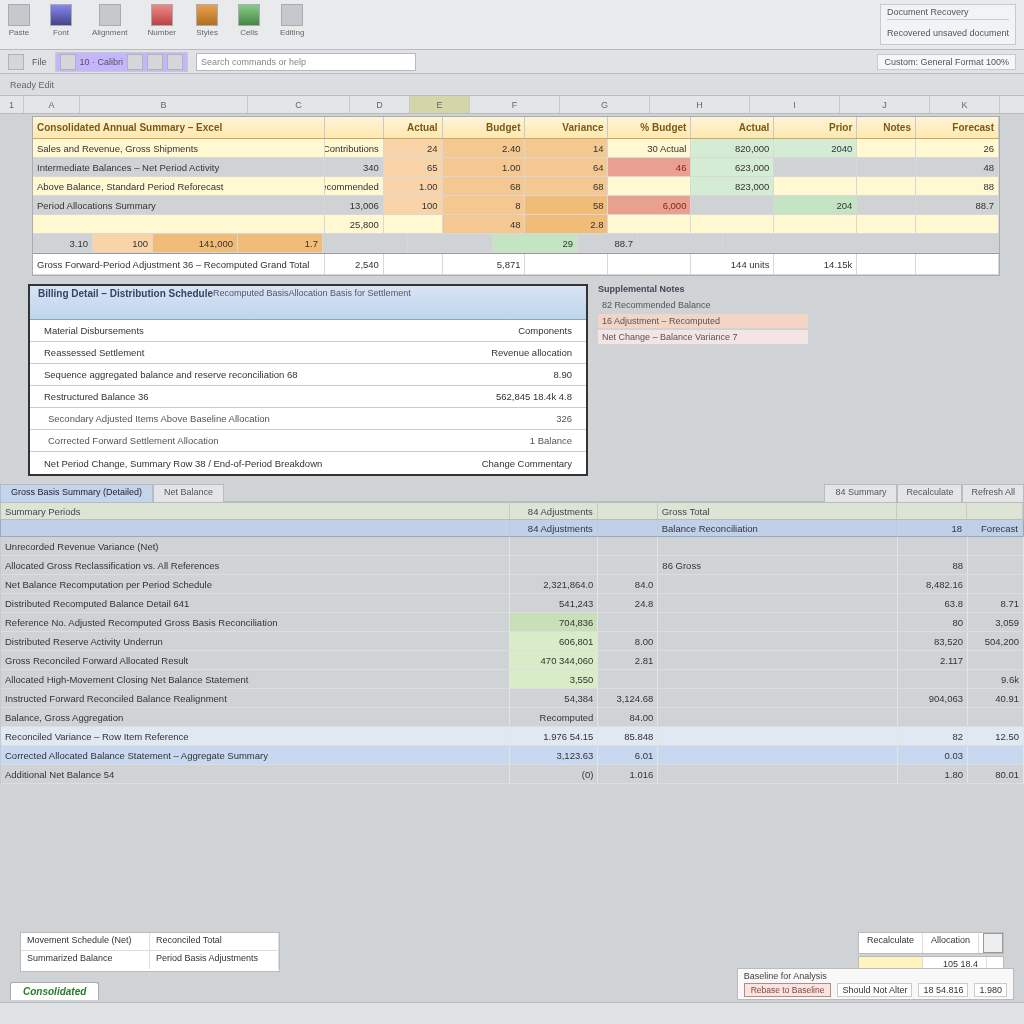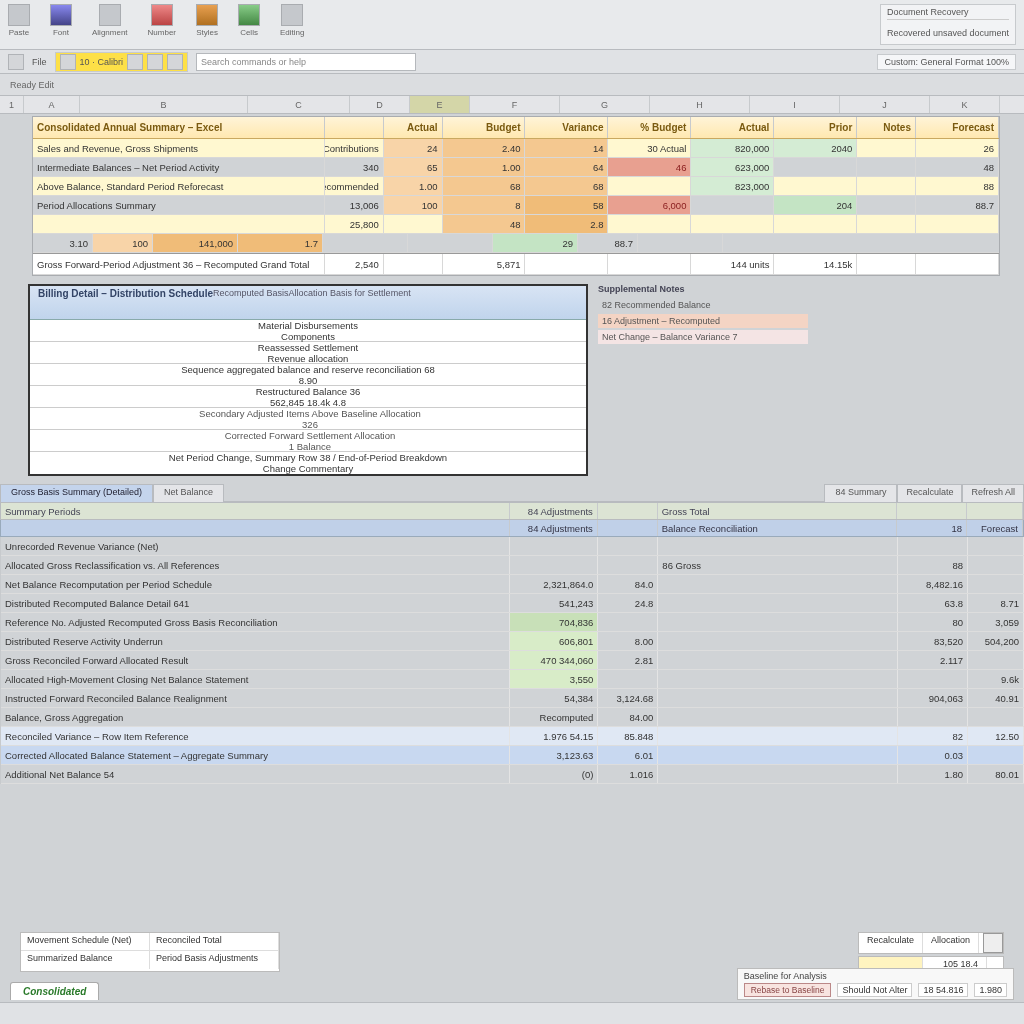--- a/index.html
+++ b/index.html
@@ -14,21 +14,21 @@
 .ribbon-icon.color3 { background:linear-gradient(#88e,#448); }
 .ribbon-icon.color4 { background:linear-gradient(#e8a050,#b07020); }
 .ribbon-label { font-size:8px; color:#666; }
 .ribbon-spacer { flex:1; }
 .ribbon-right { display:flex; flex-direction:column; gap:8px; font-size:9px; color:#555; padding:2px 6px; background:#f2f3f5; border:1px solid #c7cacd; }
 .ribbon-right-top { border-bottom:1px solid #ccc; padding-bottom:2px; }
 
 
 .toolbar { background:#e0e2e5; height:24px; border-bottom:1px solid #b8bbbf; display:flex; align-items:center; padding:0 8px; gap:8px; font-size:9px; color:#555; }
 .tb-btn { width:16px; height:16px; background:#d4d6d9; border:1px solid #b0b3b7; }
-.tb-group { display:flex; align-items:center; gap:4px; border:1px solid #c7cacd; padding:1px 4px; background:#fde047; }
+.tb-group { display:flex; align-items:center; gap:4px; border:1px solid #c7cacd; padding:1px 4px; background:#c4b5fd; }
 .tb-search { flex:0 0 220px; height:18px; background:#fff; border:1px solid #b5b8bc; padding:0 4px; font-size:9px; color:#888; display:flex; align-items:center; }
 .tb-right { margin-left:auto; background:#f5f6f8; border:1px solid #c7cacd; padding:2px 6px; }
 
 
 .secbar { background:#dbdde0; height:22px; border-bottom:1px solid #b8bbbf; display:flex; align-items:center; padding:0 10px; font-size:9px; color:#666; }
 
 
 .colheaders { background:#e4e5e8; height:18px; border-bottom:1px solid #b8bbbf; display:flex; }
 .rowhdr { width:24px; border-right:1px solid #c7cacd; display:flex; align-items:center; justify-content:center; font-size:9px; color:#666; background:#e4e5e8; }
 .colhdr { border-right:1px solid #c7cacd; display:flex; align-items:center; justify-content:center; font-size:9px; color:#666; }
@@ -55,21 +55,21 @@
 .bg-gr1 { background:#d4ecd4; }
 .bg-gr2 { background:#c4e4c4; }
 .t1-row .cell { border-right:1px solid #d8d8d8; }
 
 
 .panel-row { display:flex; gap:10px; margin:4px 24px 8px 28px; }
 .table2 { flex:0 0 560px; border:2px solid #333; background:#fff; }
 .t2-hdr { background:linear-gradient(#d8e4f4,#c0d4ec); height:34px; display:flex; padding:2px 8px; border-bottom:1px solid #8aa; }
 .t2-hdr-main { text-align:center; color:#334466; font-weight:bold; font-size:10px; }
 .t2-hdr-sub { display:flex; justify-content:space-between; color:#556; font-size:9px; }
-.t2-row { display:flex; height:22px; border-bottom:1px solid #ccc; align-items:center; padding:0 14px; justify-content:space-between; font-size:9.5px;flex-direction:column; }
+.t2-row { display:flex; height:22px; border-bottom:1px solid #ccc; align-items:center; padding:0 14px; justify-content:space-between; font-size:9.5px; }
 .t2-row.sub { padding-left:18px; color:#555; }
 .t2-row.last { border-bottom:none; }
 
 
 .sidenotes { flex:0 0 210px; font-size:9px; color:#555; }
 .sn-title { color:#445; font-weight:bold; margin-bottom:4px; }
 .sn-line { padding:2px 4px; margin-bottom:2px; }
 .sn-line.hl1 { background:#f4d4c4; }
 .sn-line.hl2 { background:#f4e4e4; }
 

